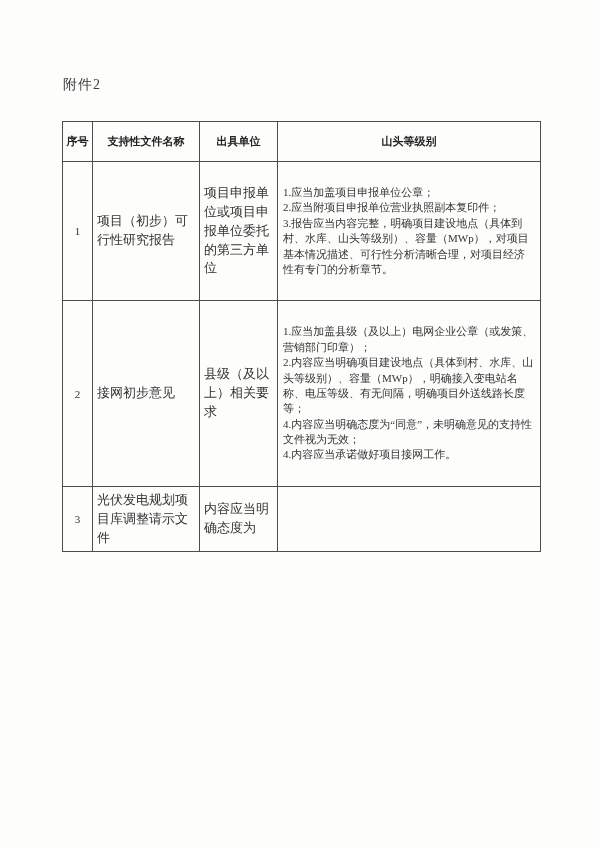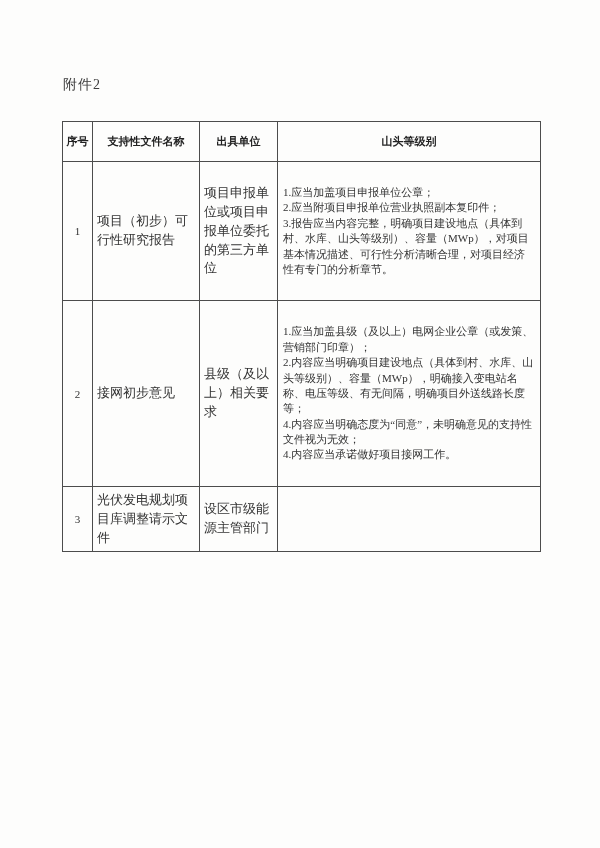--- a/index.html
+++ b/index.html
@@ -114,19 +114,19 @@
           <p class="req-line">1.应当加盖县级（及以上）电网企业公章（或发策、营销部门印章）；</p>
           <p class="req-line">2.内容应当明确项目建设地点（具体到村、水库、山头等级别）、容量（MWp），明确接入变电站名称、电压等级、有无间隔，明确项目外送线路长度等；</p>
           <p class="req-line">4.内容应当明确态度为“同意”，未明确意见的支持性文件视为无效；</p>
           <p class="req-line">4.内容应当承诺做好项目接网工作。</p>
         </td>
       </tr>
 
       <tr class="row-3">
         <td class="cell-index">3</td>
         <td class="cell-name">光伏发电规划项目库调整请示文件</td>
-        <td class="cell-issuer">设区市级能源主管部门</td>
+        <td class="cell-issuer">内容应当明确态度为</td>
         <td class="cell-reqs"></td>
       </tr>
     </tbody>
   </table>
 
 </div>
 
 </body></html>

